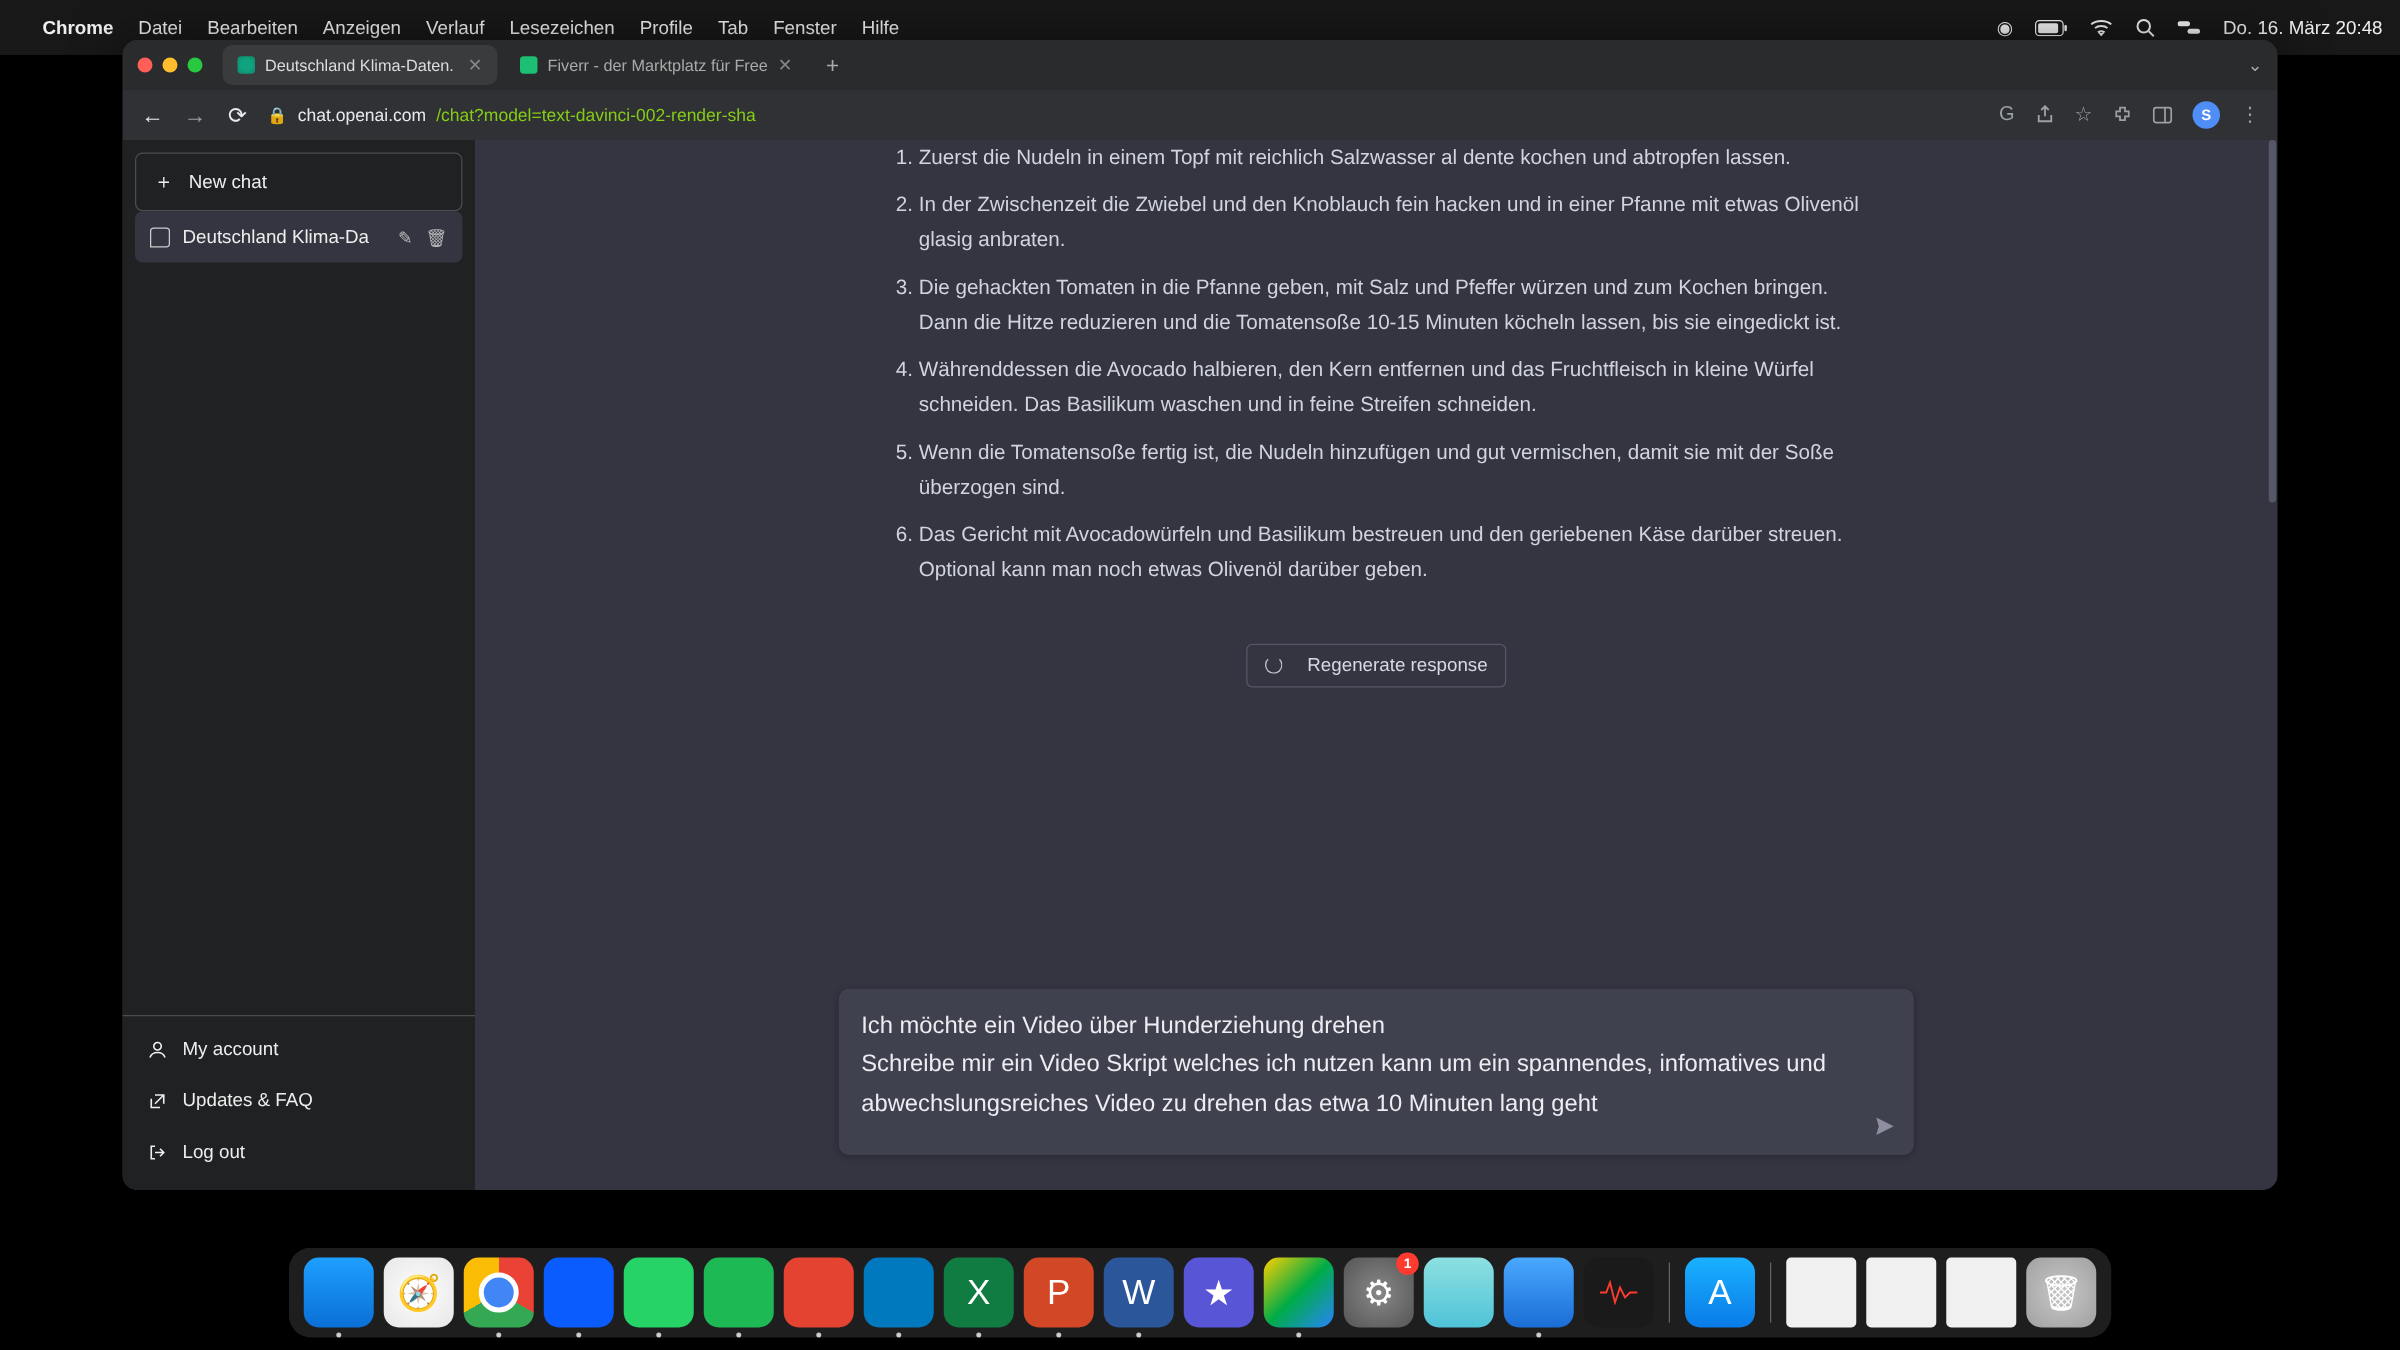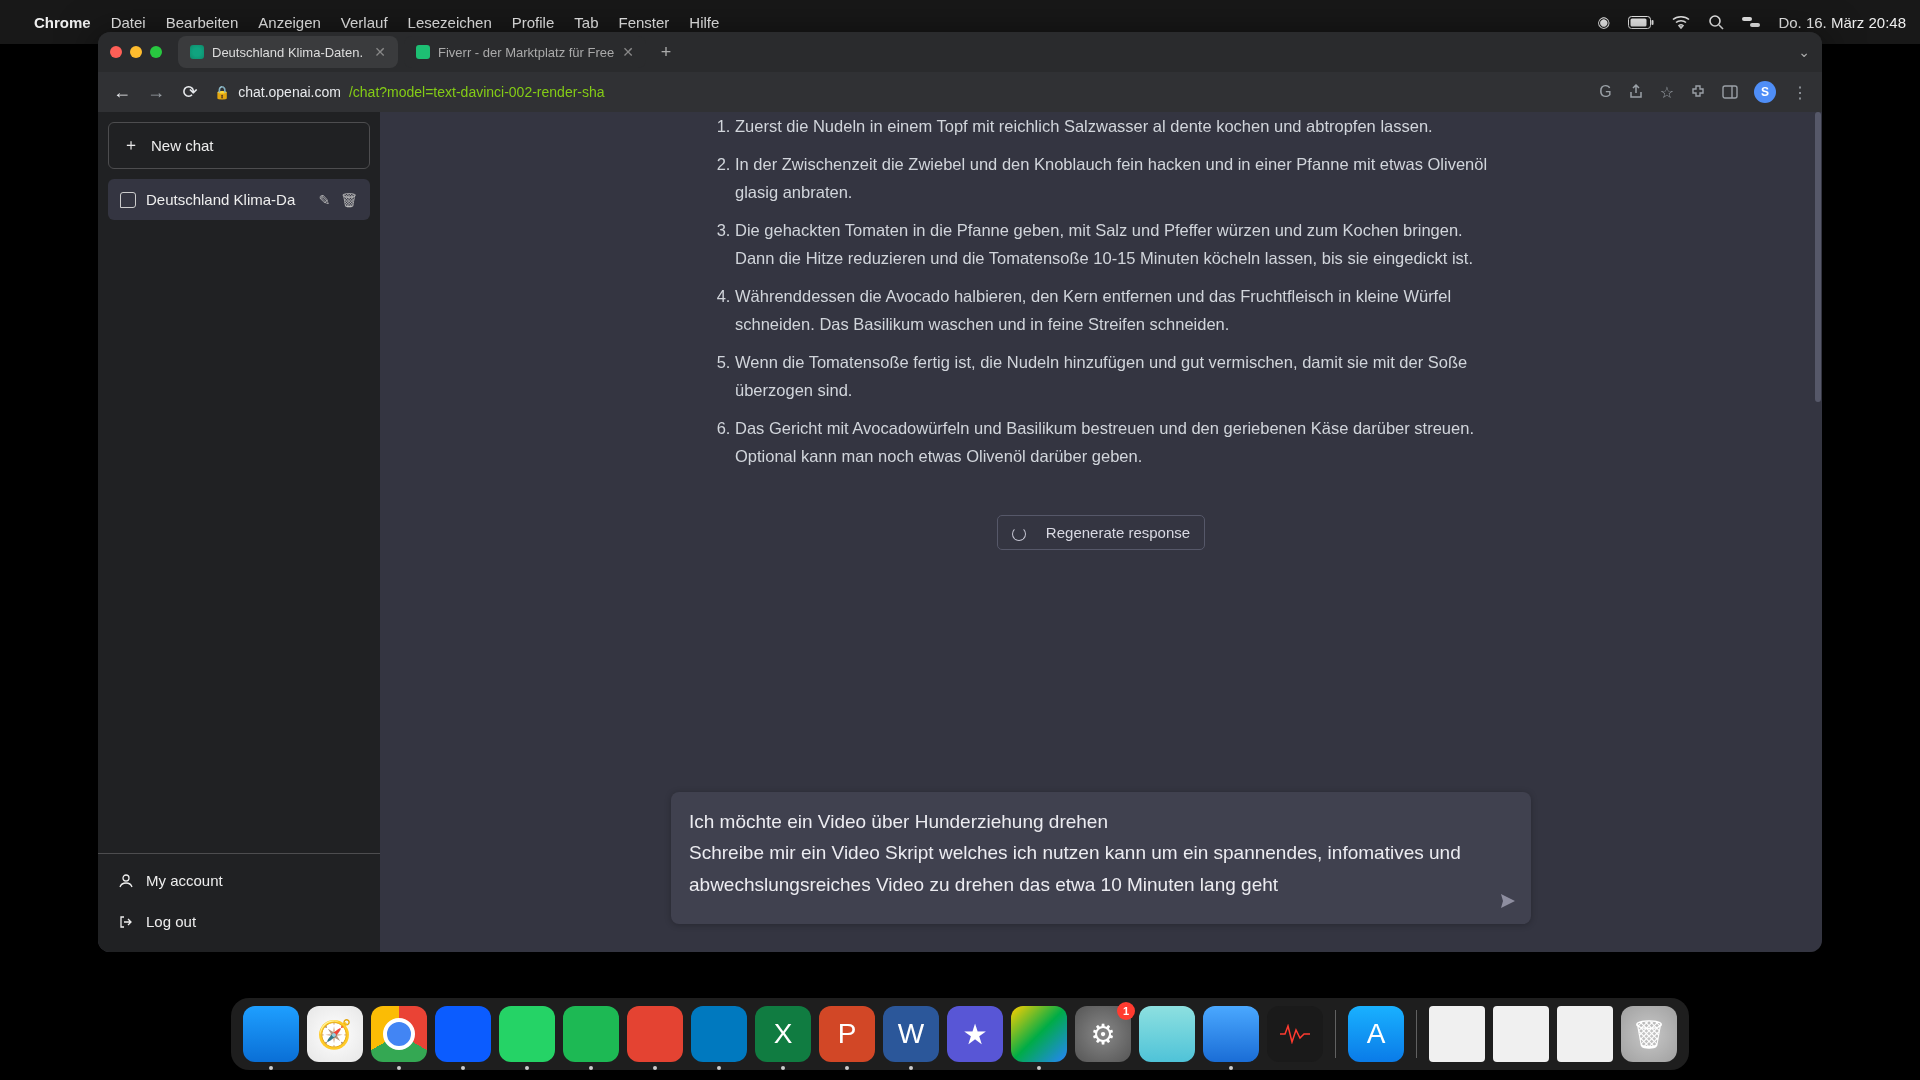--- a/index.html
+++ b/index.html
@@ -39,40 +39,40 @@
 .urlbar .host { color: #e8eaed; }
 .urlbar .path { color: #84cc16; }
 .urlbar .righticons { display: flex; align-items: center; gap: 16px; color: #9aa0a6; }
 .urlbar .avatar { width: 22px; height: 22px; border-radius: 50%; background: #4f8ef7; color: #fff; display: flex; align-items: center; justify-content: center; font-size: 12px; font-weight: 600; }
 
 
 .app { flex: 1; display: flex; background: #343541; min-height: 0; }
 .sidebar { width: 282px; background: #202123; display: flex; flex-direction: column; padding: 10px; }
 .newchat { border: 1px solid #4d4d4f; border-radius: 6px; color: #eee; font-size: 15px; padding: 12px 14px; display: flex; align-items: center; gap: 12px; cursor: pointer; }
 .newchat .plus { font-size: 16px; }
-.chatitem { margin-top: 10px; background: #343541; border-radius: 6px; color: #eee; font-size: 15px; padding: 12px 12px; display: flex; align-items: center; gap: 10px; cursor: pointer; }
+.chatitem { background: #343541; border-radius: 6px; color: #eee; font-size: 15px; padding: 12px 12px; display: flex; align-items: center; gap: 10px; cursor: pointer; }
 .chatitem .chat-icon { width: 16px; height: 16px; border: 1.5px solid #ccc; border-radius: 3px 3px 3px 0; }
 .chatitem .label { flex: 1; white-space: nowrap; overflow: hidden; text-overflow: ellipsis; }
 .chatitem .edit, .chatitem .del { color: #bbb; font-size: 14px; cursor: pointer; }
 .sidebar .grow { flex: 1; }
 .sidebar hr { border: none; border-top: 1px solid #4d4d4f; margin: 6px -10px; }
 .sideaction { color: #eee; font-size: 15px; padding: 12px 10px; display: flex; align-items: center; gap: 12px; cursor: pointer; border-radius: 6px; }
 .side-icon { width: 16px; height: 16px; }
 
 .main { flex: 1; display: flex; flex-direction: column; position: relative; min-height: 0; }
 .conversation { flex: 1; overflow: hidden; position: relative; }
 .msg { padding: 0 0 24px 0; }
 .msg-inner { max-width: 780px; margin: 0 auto; color: #d1d5db; font-size: 16.5px; line-height: 1.7; }
 .msg-inner h4 { font-weight: 400; margin-bottom: 12px; }
 .msg-inner ol { padding-left: 24px; }
 .msg-inner ol li { margin-bottom: 10px; }
 .msg-inner p.footer { margin-top: 20px; }
 
 .regen-wrap { display: flex; justify-content: center; padding: 10px 0 4px; }
-.regen { background: #343541; border: 1px solid #565869; color: #d9d9e3; font-size: 15px; padding: 8px 14px; border-radius: 5px; display: flex; align-items: flex-end; gap: 20px; cursor: pointer; }
+.regen { background: #343541; border: 1px solid #565869; color: #d9d9e3; font-size: 15px; padding: 8px 14px; border-radius: 5px; display: flex; align-items: center; gap: 20px; cursor: pointer; }
 .regen .refresh-ic { width: 14px; height: 14px; border: 1.5px solid #c5c5d2; border-radius: 50%; border-top-color: transparent; position: relative; }
 
 .inputbar { padding: 0 0 28px; }
 .inputbox { max-width: 860px; margin: 12px auto 0; background: #40414f; border-radius: 8px; padding: 14px 50px 14px 18px; position: relative; box-shadow: 0 1px 6px rgba(0,0,0,0.25); min-height: 130px; }
 .inputbox textarea { width: 100%; background: transparent; border: none; outline: none; resize: none; color: #ececf1; font-size: 19px; line-height: 1.65; font-family: inherit; height: 100px; }
 .send { position: absolute; right: 14px; bottom: 14px; color: #8e8ea0; cursor: pointer; }
 
 .scrollbar { position: absolute; right: 0; top: 0; bottom: 0; width: 8px; }
 .scroll-thumb { position: absolute; right: 1px; width: 6px; background: #565869; border-radius: 3px; top: 0; height: 290px; }
 
@@ -223,20 +223,26 @@
       <hr>
       <div class="sideaction">
         <svg class="side-icon" viewBox="0 0 16 16">
             <circle cx="8" cy="5" r="3" stroke="#eee" fill="none" stroke-width="1.3"></circle>
             <path d="M2 14c1-3 4-4 6-4s5 1 6 4" stroke="#eee" fill="none" stroke-width="1.3"></path>
           </svg>
         <span>My account</span>
       </div>
       <div class="sideaction">
         <svg class="side-icon" viewBox="0 0 16 16">
+            <path d="M6 3h7v7M13 3L6 10M3 6v7h7" stroke="#eee" fill="none" stroke-width="1.3"></path>
+          </svg>
+        <span>Updates &amp; FAQ</span>
+      </div>
+      <div class="sideaction">
+        <svg class="side-icon" viewBox="0 0 16 16">
             <path d="M6 3H3v10h3M10 5l3 3-3 3M13 8H6" stroke="#eee" fill="none" stroke-width="1.3"></path>
           </svg>
         <span>Log out</span>
       </div>
     </div>
 
     <div class="main">
       <div class="conversation">
         <div class="scrollbar">
             <div class="scroll-thumb"></div>

